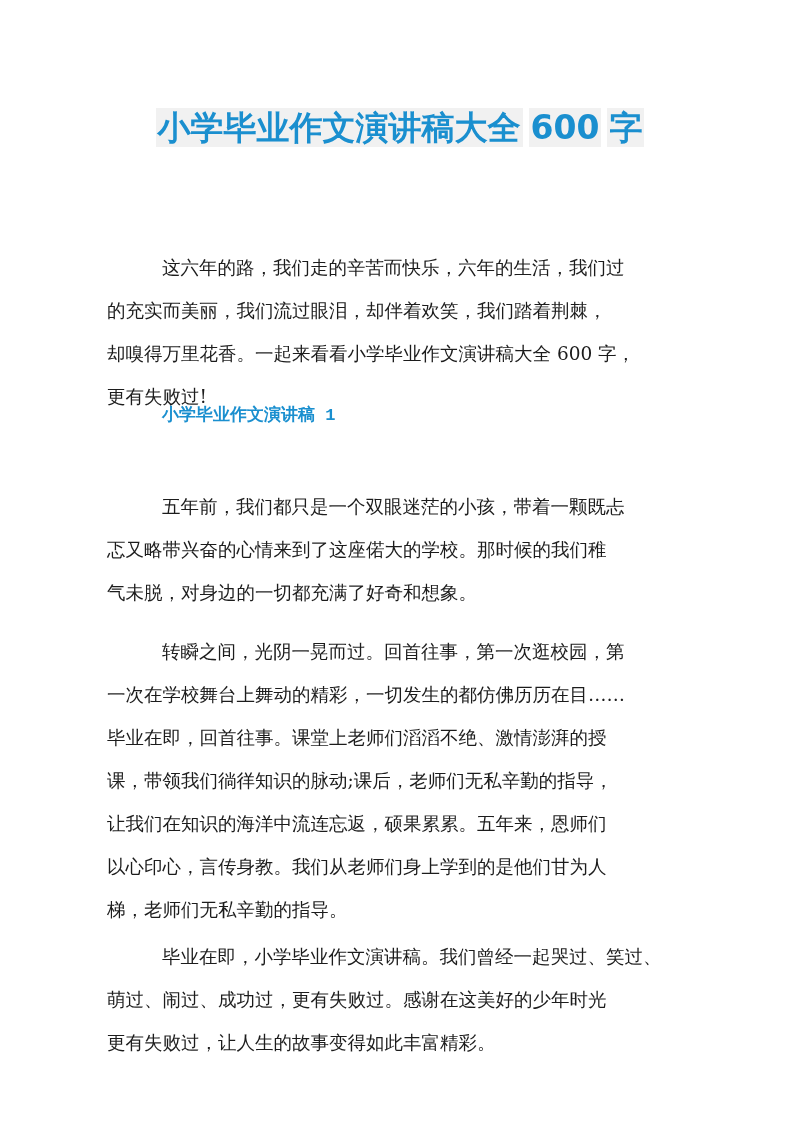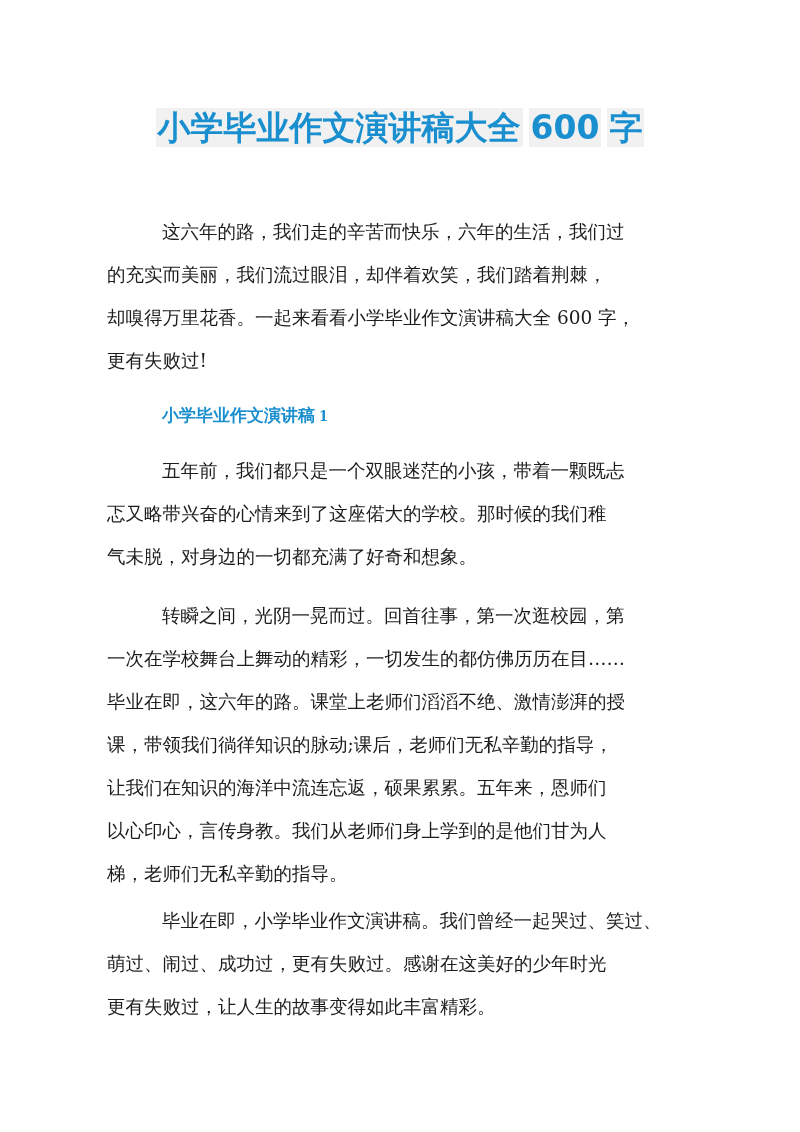--- a/index.html
+++ b/index.html
@@ -4,23 +4,23 @@
 <style>
   html, body { margin: 0; padding: 0; background: #ffffff; }
   body { width: 800px; height: 1132px; position: relative; overflow: hidden;
          font-family: "DejaVu Serif", "Liberation Serif", serif; color: #111; }
   .page { position: absolute; left: 0; top: 0; width: 800px; height: 1132px; padding-left: 48px; }
   .title { position: absolute; top: 104px; left: 0; width: 800px; text-align: center;
            font-family: "DejaVu Sans", "Liberation Sans", sans-serif; font-weight: bold;
            font-size: 33px; line-height: 48px; color: #1a8fcf; }
   .title span { background: #f1f1f1; padding: 0 2px; margin: 0 3px; }
   .line { position: absolute; left: 107px; width: 590px; font-size: 18.5px; line-height: 24px;
-          white-space: nowrap; color: #1c1c1c; }
+          white-space: nowrap; color: #1c1c1c; margin-top: 36px; }
   .line.indent { left: 162px; }
-  .heading { position: absolute; left: 162px; top: 404px; font-family: Liberation Serif, serif;
+  .heading { position: absolute; left: 162px; top: 404px; font-family: Liberation Mono, monospace;
              font-weight: bold; font-size: 17px; line-height: 24px; color: #1a8fcf; }
 </style>
 </head>
 <body>
 
 <div class="page">
   <div class="title">
     <span>小学毕业作文演讲稿大全</span><span>600</span><span>字</span>
   </div>
 
@@ -30,21 +30,21 @@
   <div class="line" style="top:349px">更有失败过!</div>
 
   <div class="heading">小学毕业作文演讲稿 1</div>
 
   <div class="line indent" style="top:459px">五年前，我们都只是一个双眼迷茫的小孩，带着一颗既忐</div>
   <div class="line" style="top:502px">忑又略带兴奋的心情来到了这座偌大的学校。那时候的我们稚</div>
   <div class="line" style="top:545px">气未脱，对身边的一切都充满了好奇和想象。</div>
 
   <div class="line indent" style="top:604px">转瞬之间，光阴一晃而过。回首往事，第一次逛校园，第</div>
   <div class="line" style="top:647px">一次在学校舞台上舞动的精彩，一切发生的都仿佛历历在目……</div>
-  <div class="line" style="top:690px">毕业在即，这六年的路。课堂上老师们滔滔不绝、激情澎湃的授</div>
+  <div class="line" style="top:690px">毕业在即，回首往事。课堂上老师们滔滔不绝、激情澎湃的授</div>
   <div class="line" style="top:776px">让我们在知识的海洋中流连忘返，硕果累累。五年来，恩师们</div>
   <div class="line" style="top:733px">课，带领我们徜徉知识的脉动;课后，老师们无私辛勤的指导，</div>
   <div class="line" style="top:819px">以心印心，言传身教。我们从老师们身上学到的是他们甘为人</div>
   <div class="line" style="top:862px">梯，老师们无私辛勤的指导。</div>
 
   <div class="line indent" style="top:909px">毕业在即，小学毕业作文演讲稿。我们曾经一起哭过、笑过、</div>
   <div class="line" style="top:952px">萌过、闹过、成功过，更有失败过。感谢在这美好的少年时光</div>
   <div class="line" style="top:995px">更有失败过，让人生的故事变得如此丰富精彩。</div>
 </div>
 

